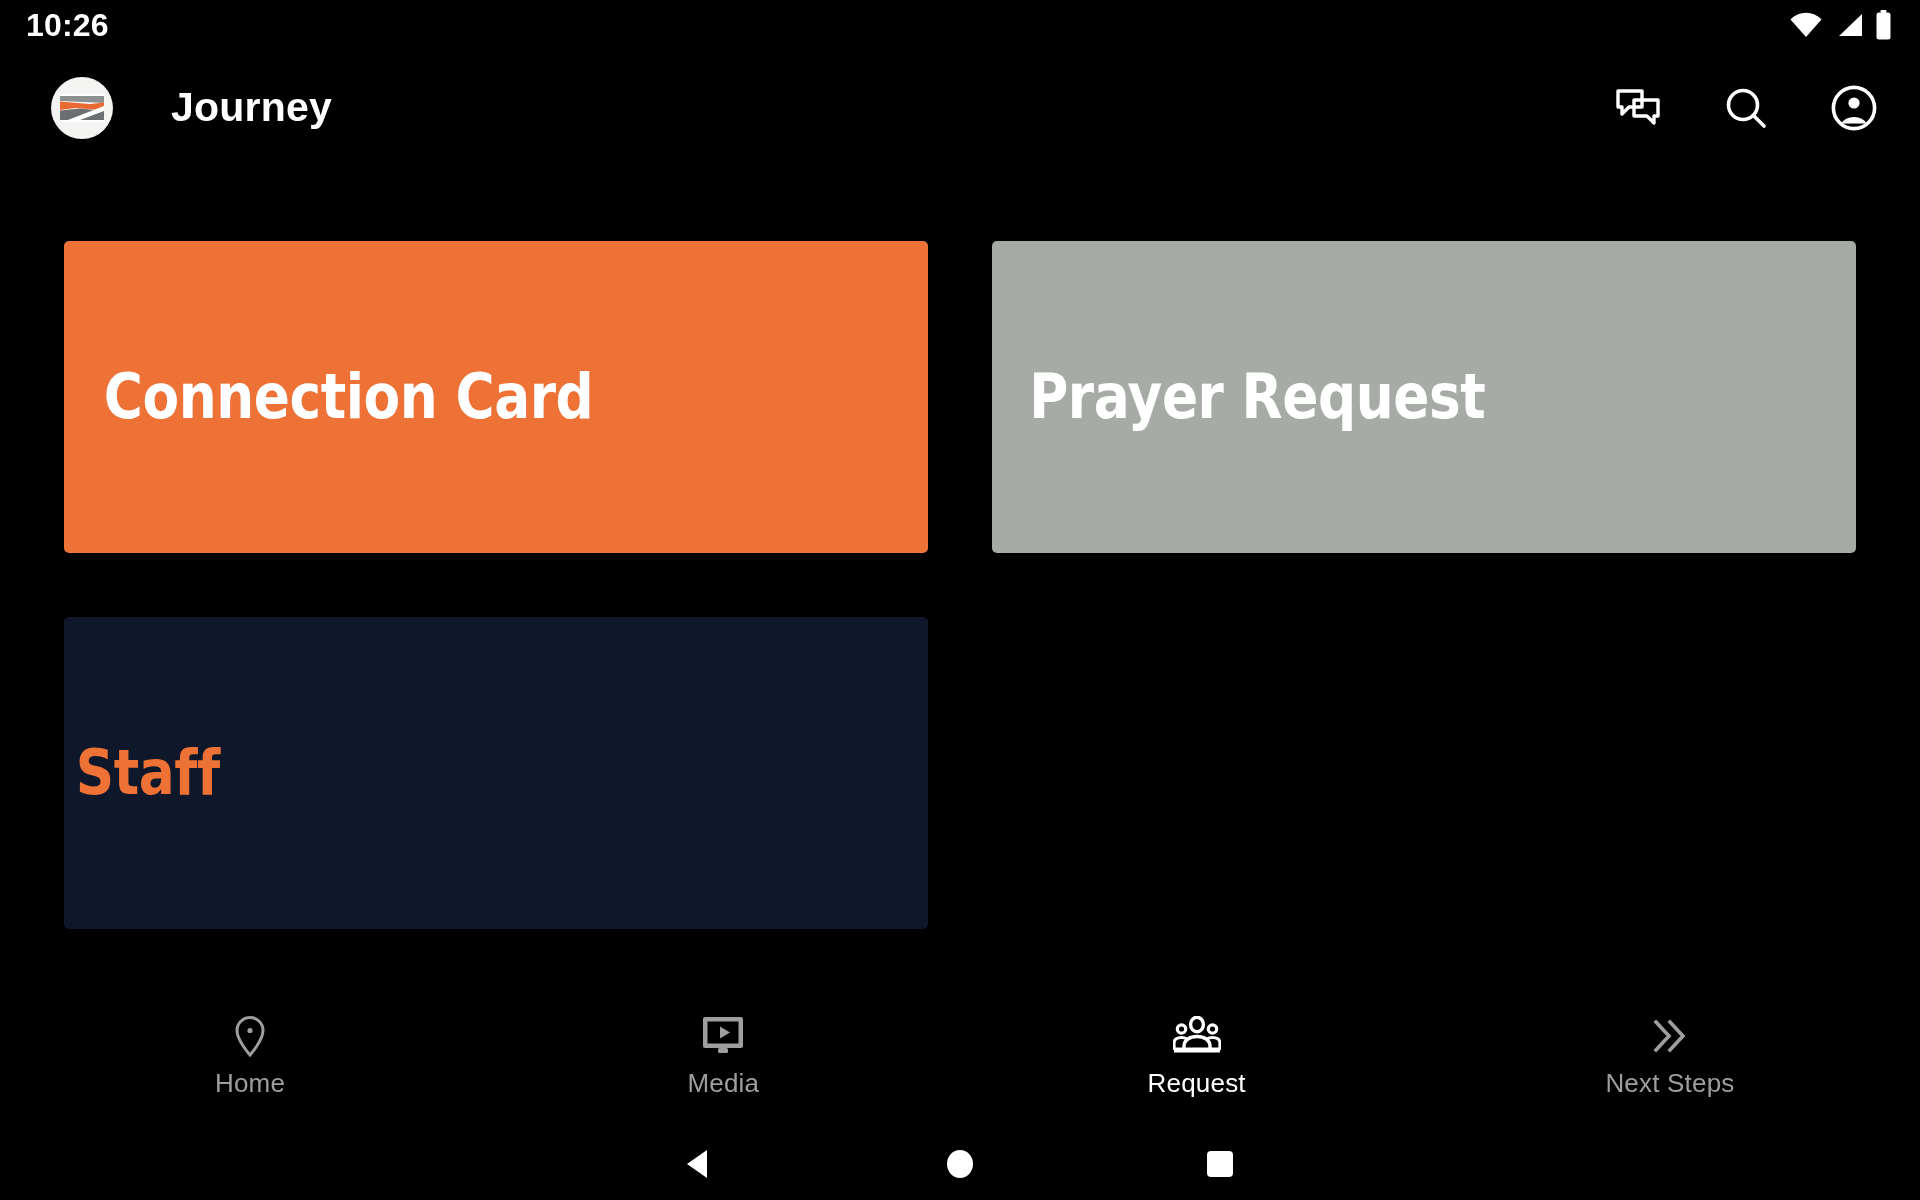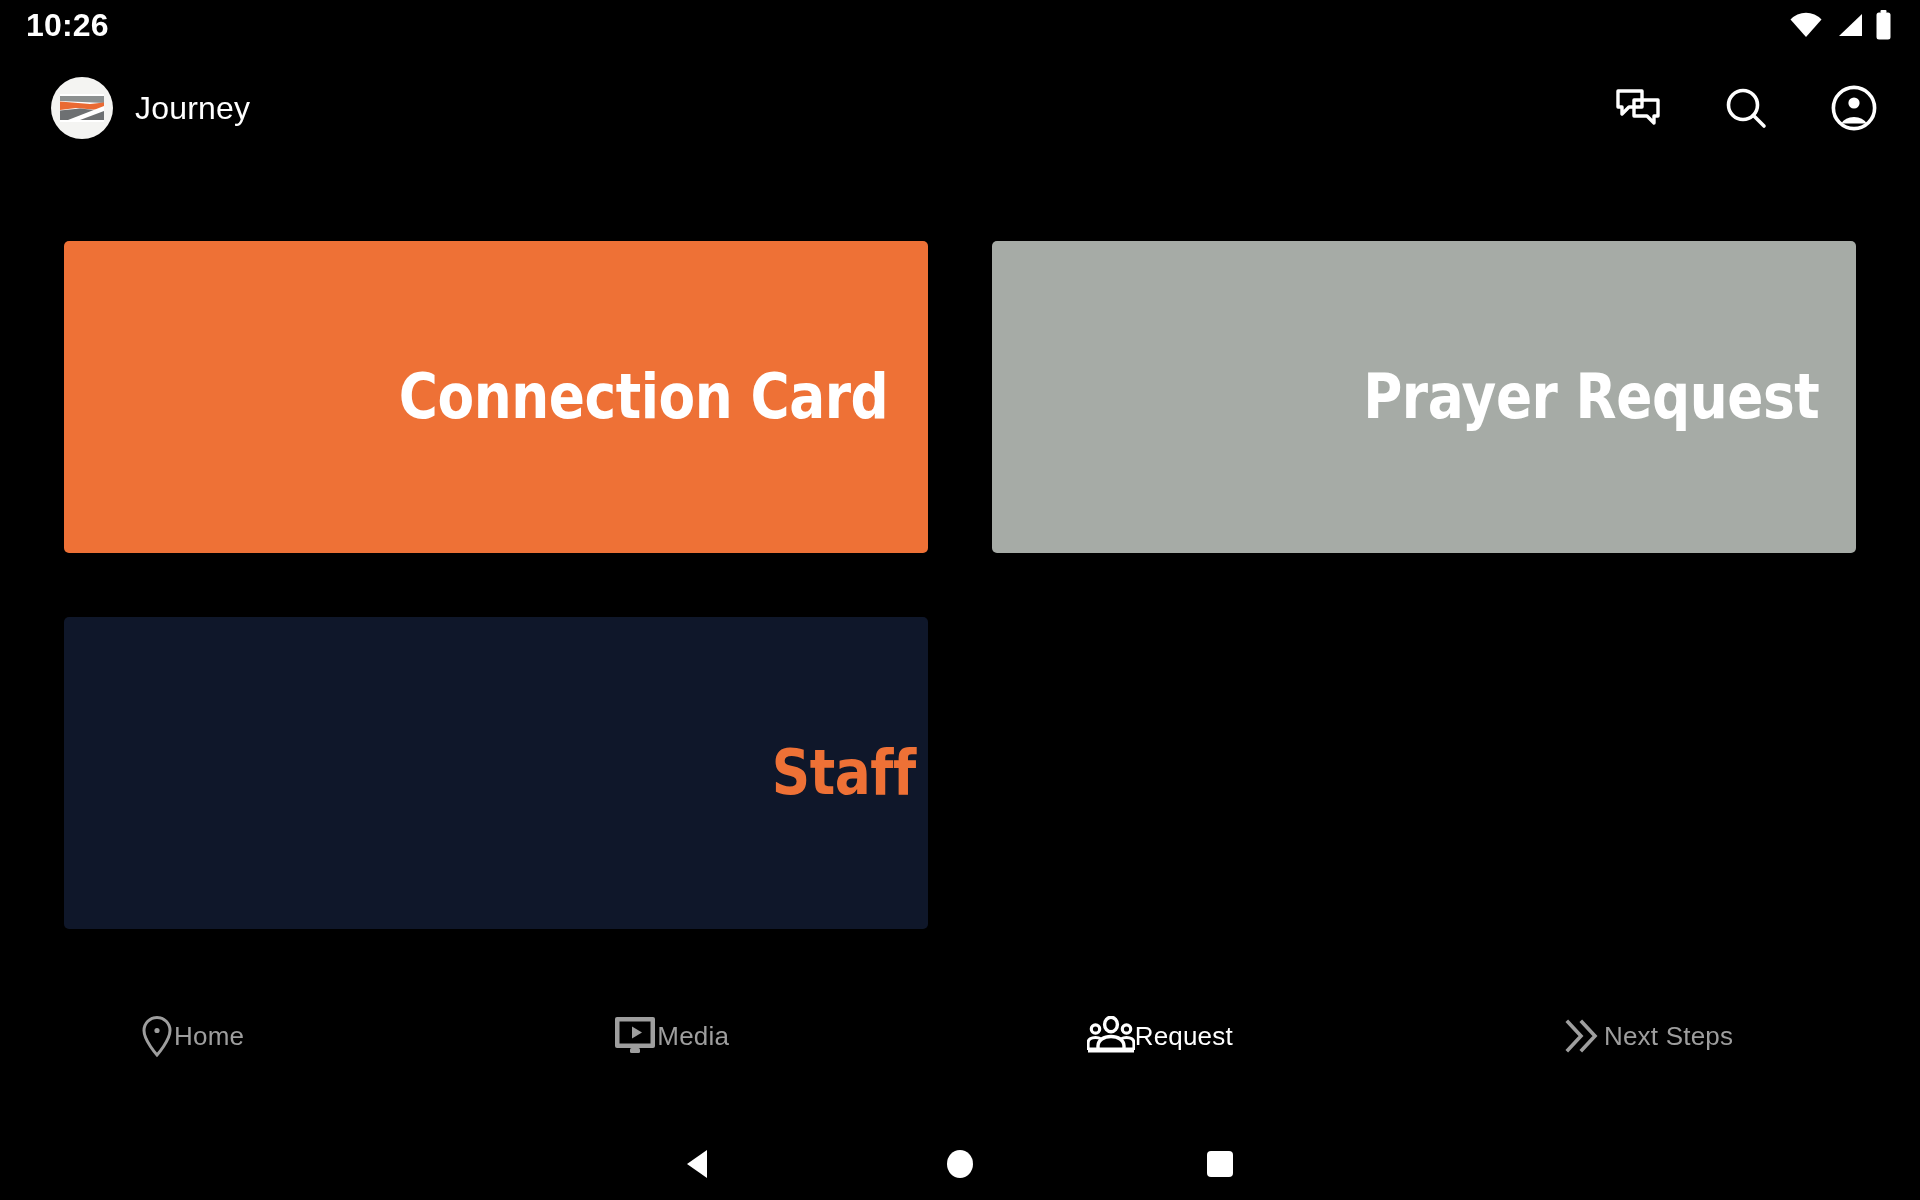--- a/index.html
+++ b/index.html
@@ -63,25 +63,26 @@
     border-radius: 50%;
     background: #f4f4f2;
     display: flex;
     align-items: center;
     justify-content: center;
     flex: 0 0 auto;
     overflow: hidden;
   }
   .brand-logo svg { display: block; }
   .brand-title {
-    font-size: 32px;
-    font-weight: 400;
+    font-size: 41px;
+    font-weight: 700;
     letter-spacing: 0.2px;
     color: #ffffff;
     line-height: 1;
+    margin-left: 36px;
   }
   .app-bar-actions {
     margin-left: auto;
     display: flex;
     align-items: center;
     gap: 56px;
     padding-right: 10px;
   }
   .action-btn {
     width: 52px;
@@ -105,21 +106,21 @@
     display: grid;
     grid-template-columns: 864px 864px;
     grid-template-rows: 312px 312px;
     column-gap: 64px;
     row-gap: 64px;
   }
   .tile {
     border-radius: 5px;
     display: flex;
     align-items: center;
-    justify-content: flex-end;
+    justify-content: flex-start;
     cursor: pointer;
     border: none;
     padding: 0;
     overflow: hidden;
   }
   .tile-label {
     font-family: "DejaVu Sans", sans-serif;
     font-weight: 700;
     font-size: 62px;
     line-height: 1;
@@ -146,22 +147,23 @@
     width: 1920px;
     height: 128px;
     display: flex;
     align-items: flex-start;
     justify-content: space-between;
     padding: 14px 140px 0 140px;
   }
   .nav-item {
     width: 220px;
     display: flex;
-    flex-direction: row;
-    align-items: center;
+    flex-direction: column;
+    align-items: center;
+    gap: 12px;
     background: none;
     border: none;
     cursor: pointer;
     padding: 0;
   }
   .nav-icon {
     height: 44px;
     display: flex;
     align-items: center;
     justify-content: center;

